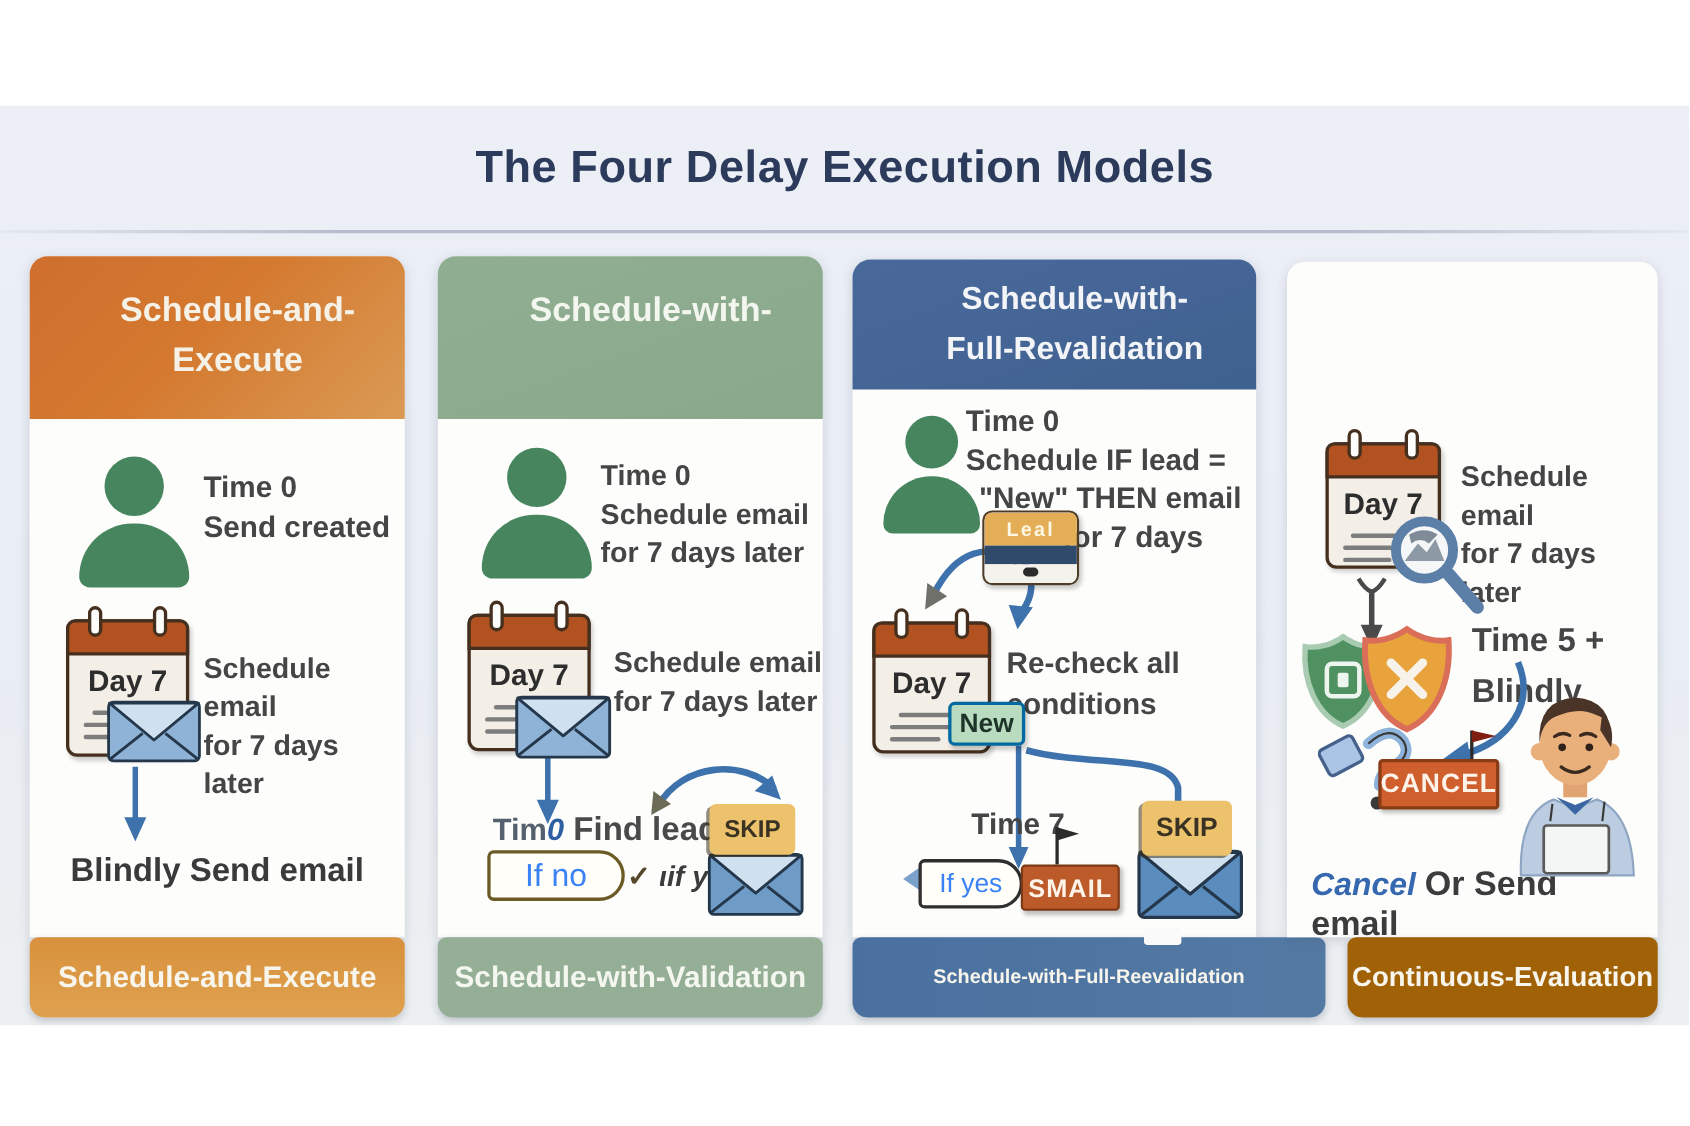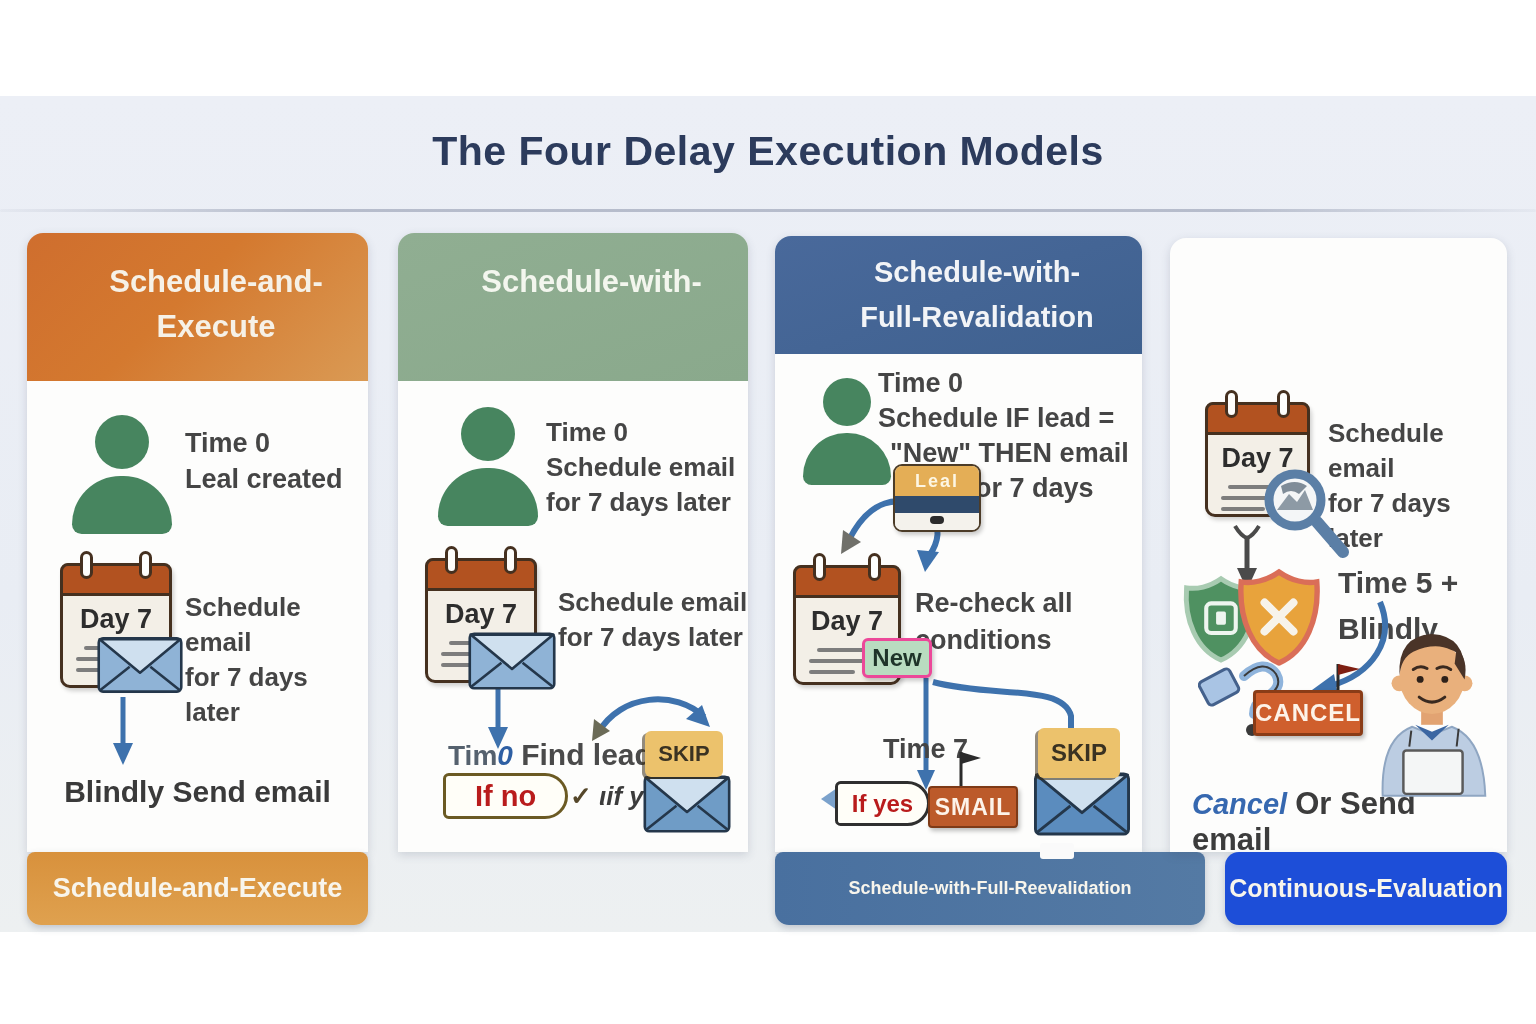--- a/index.html
+++ b/index.html
@@ -45,22 +45,22 @@
   .cal-lines .w1 { width:85%; margin-left:10%; } .cal-lines .w2 { width:95%; } .cal-lines .w3 { width:60%; }
 
   .env { position:absolute; z-index:3; }
   .txt { position:absolute; font-weight:bold; color:#454545; }
   .arrow { position:absolute; }
 
   .tagskip { position:absolute; background:#ecc26c; border-radius:6px; z-index:4;
              box-shadow:-3px 2px 0 rgba(60,45,20,.55); display:flex; align-items:center; justify-content:center;
              font-weight:bold; color:#3a3222; }
   .ifbox { position:absolute; background:#fffef8; border:3px solid #6b5a23; border-radius:6px 24px 24px 6px;
-           display:flex; align-items:center; justify-content:center; font-weight:bold; color:#b91c1c; }
-  .newbox { position:absolute; background:#b9dcc0; border:3px solid #ec4899; border-radius:6px;
+           display:flex; align-items:center; justify-content:center; font-weight:normal; color:#3b82f6; }
+  .newbox { position:absolute; background:#b9dcc0; border:3px solid #0369a1; border-radius:6px;
             display:flex; align-items:center; justify-content:center; font-weight:bold; color:#1f3429;
             box-shadow:2px 3px 4px rgba(0,0,0,.2); z-index:4; }
   .orangebox { position:absolute; border-radius:4px; display:flex; align-items:center; justify-content:center;
                font-weight:bold; color:#fdf3e9; letter-spacing:1px; box-shadow:2px 3px 4px rgba(0,0,0,.25); z-index:4; }
   .leadcard { position:absolute; width:88px; height:68px; border:2px solid #4c3c28; border-radius:9px;
               overflow:hidden; z-index:4; box-shadow:2px 3px 4px rgba(0,0,0,.2); }
   .leadcard .lt { height:30px; background:#e4ae56; color:#fdf6e3; font-weight:bold; font-size:18px;
                   letter-spacing:2px; text-align:center; line-height:30px; }
   .leadcard .lm { height:17px; background:#2f4a6b; }
   .leadcard .lb { height:17px; background:#f4f2ec; position:relative; }
@@ -82,21 +82,21 @@
       <div>Schedule-and-</div>
       <div>Execute</div>
     </div>
 
     <div class="person" style="left:45px; top:182px;">
       <div class="head"></div>
         <div class="torso"></div>
     </div>
     <div class="txt" style="left:158px; top:192px; font-size:27px; line-height:36px;">
       <div>Time 0</div>
-      <div>Leal created</div>
+      <div>Send created</div>
     </div>
 
     <div class="calendar" style="left:33px; top:330px;">
       <div class="cal-ring l"></div>
         <div class="cal-ring r"></div>
       <div class="cal-top"></div>
       <div class="cal-label">Day 7</div>
       <div class="cal-lines">
           <div class="w1"></div>
           <div class="w2"></div>
@@ -191,20 +191,21 @@
 
     <div class="tagskip" style="left:247px; top:498px; width:78px; height:46px; font-size:22px;">SKIP</div>
     <div class="env" style="left:245px; top:542px; width:88px; height:58px;">
       <svg width="88" height="58" viewBox="0 0 100 66">
         <rect x="2" y="2" width="96" height="62" rx="5" fill="#6f9cc6" stroke="#24374b" stroke-width="3"></rect>
         <path d="M3,3 L50,42 L97,3 Z" fill="#cfe0ef" stroke="#24374b" stroke-width="3" stroke-linejoin="round"></path>
         <path d="M4,62 L38,35 M96,62 L62,35" stroke="#24374b" stroke-width="3" fill="none"></path>
       </svg>
     </div>
   </div>
+  <div class="footerbar" style="left:398px; top:852px; width:350px; background:#95ae96; font-size:27px; color:#f4f7f0;">Schedule-with-Validation</div>
 
   <div class="card" style="left:775px; top:236px; width:367px; height:616px;">
     <div class="hdr" style="height:118px; background:linear-gradient(160deg,#49699b 0%,#3f618f 100%); font-size:29px; padding-top:14px; color:#f2f4f7;">
       <div>Schedule-with-</div>
       <div>Full-Revalidation</div>
     </div>
 
     <div class="person small" style="left:28px; top:142px;">
       <div class="head"></div>
         <div class="torso"></div>
@@ -381,14 +382,14 @@
         <line x1="52" y1="128" x2="54" y2="112" stroke="#3a3a3a" stroke-width="2"></line>
         <line x1="100" y1="128" x2="102" y2="110" stroke="#3a3a3a" stroke-width="2"></line>
       </svg>
     </div>
 
     <div class="txt" style="left:22px; top:548px; font-size:29px; width:300px;">
       <span style="font-style:italic; color:#3668b0;">Cancel</span>
       <span style="font-size:31px; color:#3c3c3c;">Or Send email</span>
     </div>
   </div>
-  <div class="footerbar" style="left:1225px; top:852px; width:282px; background:#1d4ed8; font-size:25px;border-radius:14px;">Continuous-Evaluation</div>
+  <div class="footerbar" style="left:1225px; top:852px; width:282px; background:#a16207; font-size:25px;">Continuous-Evaluation</div>
 </div>
 
 </body></html>

